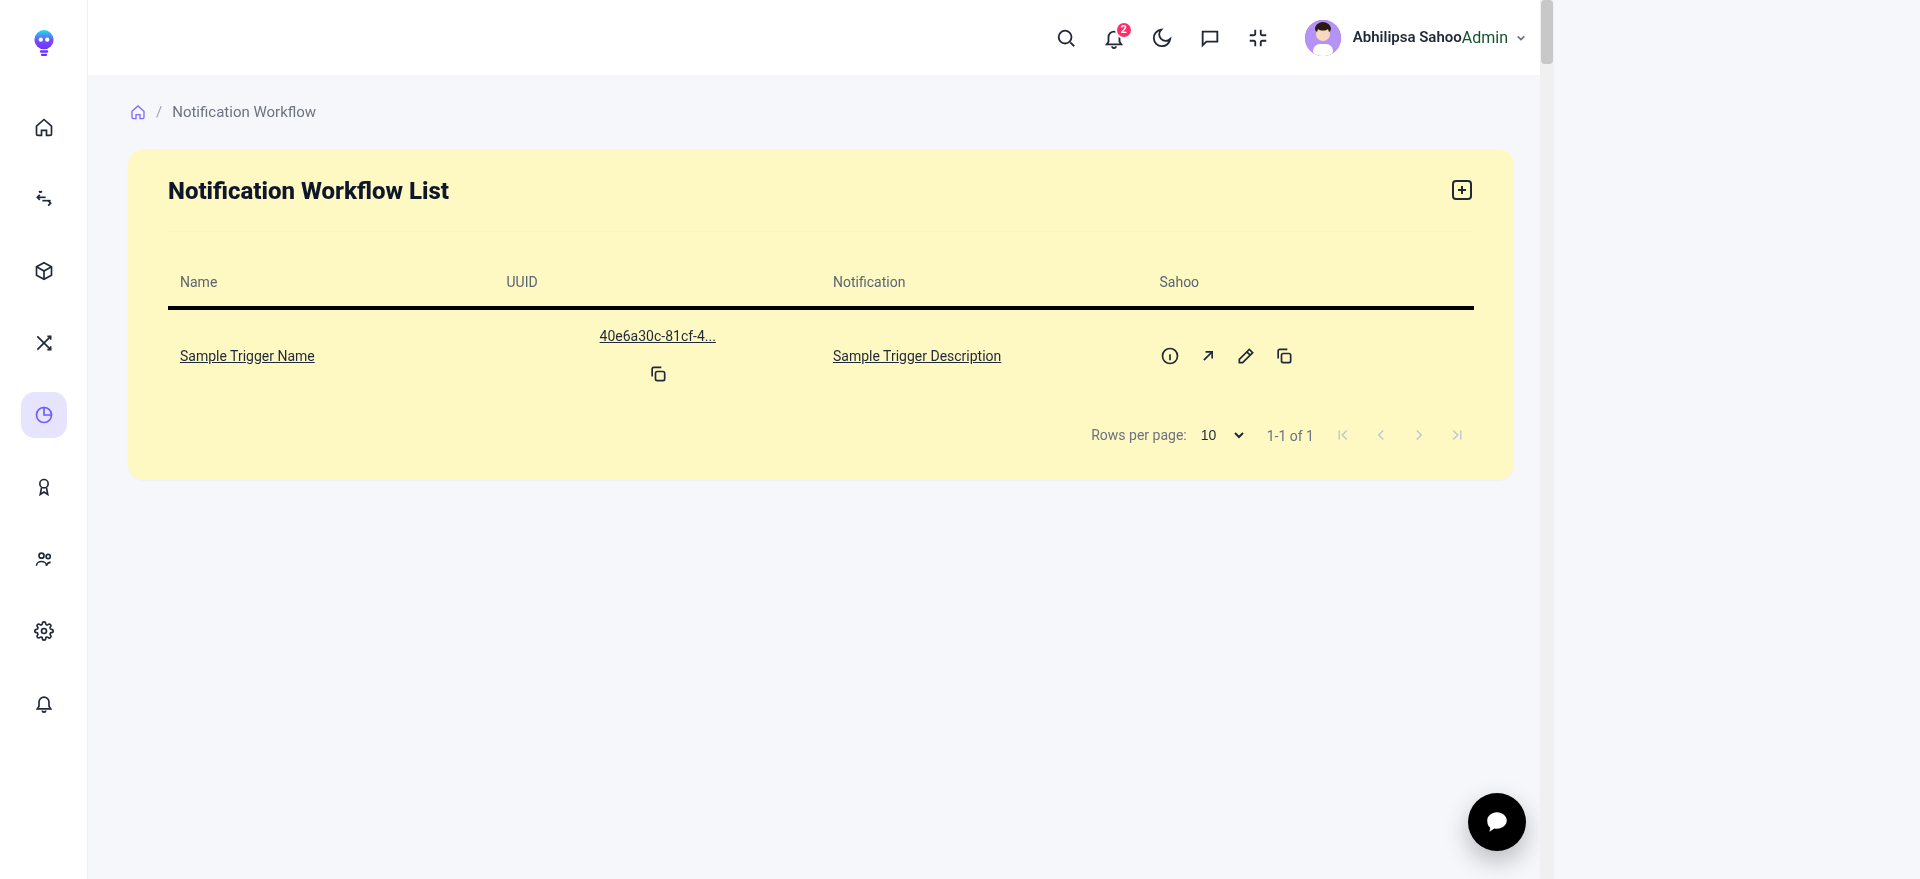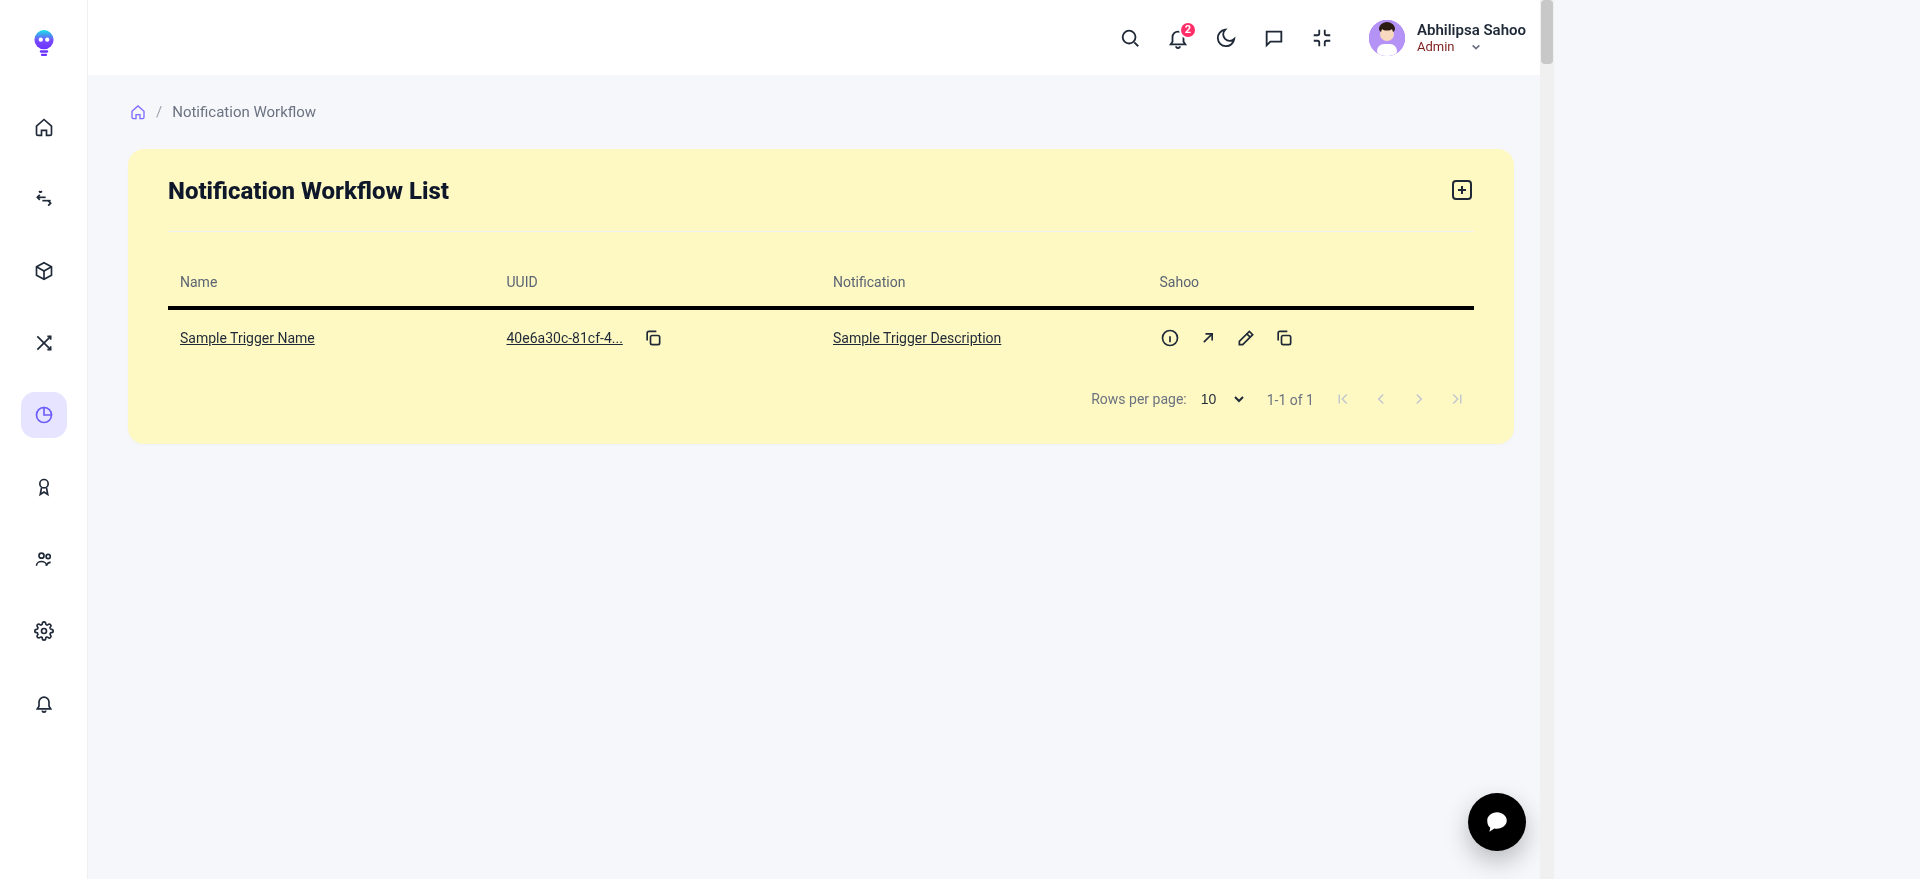--- a/index.html
+++ b/index.html
@@ -61,23 +61,23 @@
   .user-block {
     display: flex; align-items: center; gap: 12px; margin-left: 10px; cursor: pointer;
   }
   .avatar {
     width: 36px; height: 36px; border-radius: 50%;
     background: linear-gradient(135deg,#b07df8 0%, #8660e5 100%);
     display: flex; align-items: center; justify-content: center;
     overflow: hidden;
   }
   .avatar svg { width: 36px; height: 36px; }
-  .user-meta { display: flex; flex-direction: column; line-height: 1.2; }
+  .user-meta { display: flex; line-height: 1.2; }
   .user-name { font-weight: 600; font-size: 15px; color: #1f2937; }
-  .user-role { font-size: 13px; color: #7f1d1d; display: flex; align-items: center; gap: 16px; }
+  .user-role { font-size: 16px; color: #14532d; display: flex; align-items: center; gap: 8px; }
   .user-role svg { width: 10px; height: 10px; stroke: #6b7280; }
 
   
   .content { flex: 1; padding: 28px 40px; overflow: auto; }
   .breadcrumb { display: flex; align-items: center; gap: 10px; color: #6b7280; font-size: 15px; margin-left: 2px; }
   .breadcrumb svg { width: 16px; height: 16px; stroke: #7c6cff; }
   .breadcrumb .sep { color: #9ca3af; }
 
   .card {
     margin-top: 28px;
@@ -90,21 +90,21 @@
   .card-title { font-size: 24px; font-weight: 800; color: #0f172a; }
   .add-btn { cursor: pointer; }
   .add-btn svg { width: 24px; height: 24px; stroke: #1f2937; }
 
   table { width: 100%; border-collapse: collapse; margin-top: 26px; }
   th {
     text-align: left; font-weight: 400; color: #5b6472;
     padding: 16px 12px; border-bottom: 4px solid #000000; font-size: 14px;
   }
   td { padding: 18px 12px; color: #1f2937; font-size: 14px; vertical-align: middle; text-decoration: underline; }
-  .uuid-cell { display: flex; align-items: center; gap: 20px; }
+  .uuid-cell { display: flex; align-items: center; gap: 20px; flex-direction: column; }
   .uuid-cell .copy { cursor: pointer; display:flex; }
   .uuid-cell .copy svg { width: 20px; height: 20px; stroke:#1f2937; }
   .actions { display: flex; align-items: center; gap: 18px; }
   .actions .act { cursor: pointer; display:flex; }
   .actions svg { width: 20px; height: 20px; stroke:#1f2937; fill:none; }
 
   .pager {
     display: flex; align-items: flex-end; justify-content: flex-end;
     gap: 20px; margin-top: 24px; color: #6b7280; font-size: 14px;
     padding-right: 8px;

